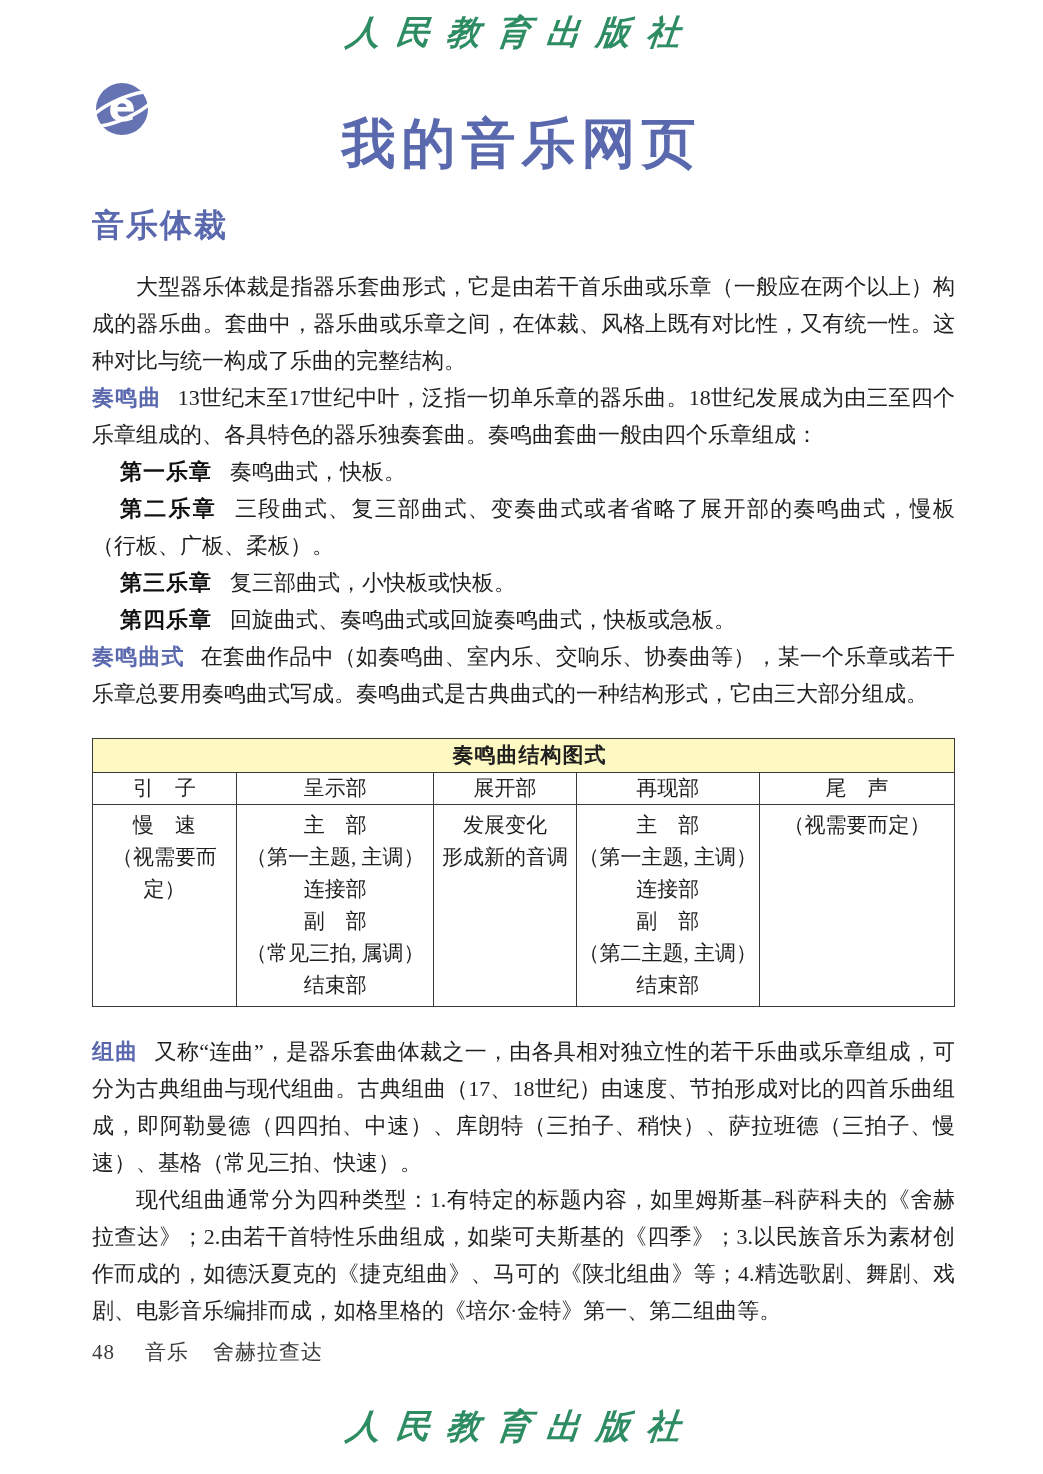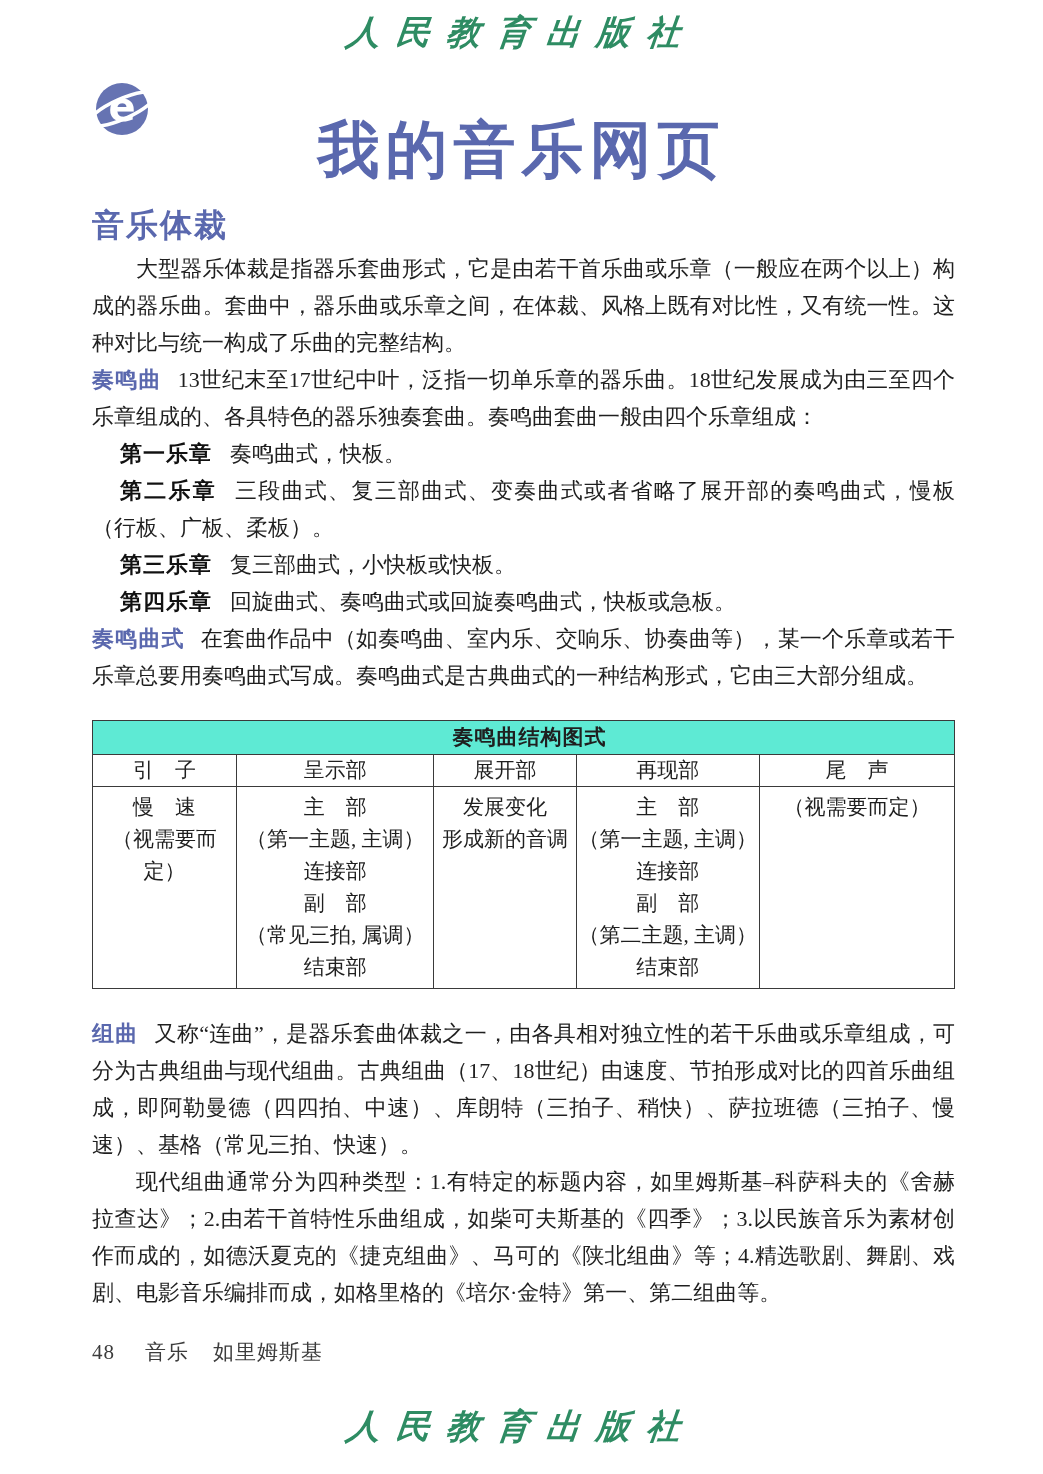--- a/index.html
+++ b/index.html
@@ -24,33 +24,33 @@
   }
   .calligraphy.top{top:10px;}
   .calligraphy.bottom{top:1404px;}
 
   
   .e-logo{position:absolute;left:93px;top:78px;width:58px;height:60px;}
   .page-title{
     position:absolute;left:0;top:108px;width:100%;
     text-align:center;
     font-family:"Liberation Sans","DejaVu Sans",sans-serif;
-    font-weight:bold;font-size:62px;letter-spacing:6px;
+    font-weight:bold;font-size:54px;letter-spacing:6px;
     color:#5a68ae;
   }
   .section-heading{
     position:absolute;left:92px;top:204px;
     font-family:"Liberation Sans","DejaVu Sans",sans-serif;
     font-weight:bold;font-size:32px;letter-spacing:2px;
     color:#5a68ae;
   }
 
   
   .flow{
-    position:absolute;left:92px;top:250px;width:863px;
+    position:absolute;left:92px;top:268px;width:863px;
     font-size:22px;line-height:37px;
     text-align:justify;
   }
   .flow p{margin:0;}
   p.indent{text-indent:2em;}
   .intro{margin-bottom:14px;}
   .term{
     font-family:"Liberation Sans","DejaVu Sans",sans-serif;
     font-weight:bold;color:#5a68ae;
     margin-right:16px;letter-spacing:1px;
@@ -68,21 +68,21 @@
     table-layout:fixed;
     margin:26px 0 26px 0;
     font-size:21px;
     text-align:center;
   }
   table.sonata th,table.sonata td{
     border:1.5px solid #3a3a3a;
     padding:0;
   }
   table.sonata .title-cell{
-    background:#5eead4;
+    background:#fef9c3;
     font-weight:bold;
     height:33px;line-height:33px;
     letter-spacing:1px;
     padding-left:12px;
   }
   table.sonata .head-cell{
     font-weight:normal;
     height:31px;line-height:31px;
   }
   table.sonata td.body-cell{
@@ -188,18 +188,18 @@
           </tr>
       </tbody>
     </table>
 
     <p><span class="term">组曲</span><span>又称“连曲”，是器乐套曲体裁之一，由各具相对独立性的若干乐曲或乐章组成，可分为古典组曲与现代组曲。古典组曲（17、18世纪）由速度、节拍形成对比的四首乐曲组成，即阿勒曼德（四四拍、中速）、库朗特（三拍子、稍快）、萨拉班德（三拍子、慢速）、基格（常见三拍、快速）。</span></p>
 
     <p class="indent">现代组曲通常分为四种类型：1.有特定的标题内容，如里姆斯基–科萨科夫的《舍赫拉查达》；2.由若干首特性乐曲组成，如柴可夫斯基的《四季》；3.以民族音乐为素材创作而成的，如德沃夏克的《捷克组曲》、马可的《陕北组曲》等；4.精选歌剧、舞剧、戏剧、电影音乐编排而成，如格里格的《培尔·金特》第一、第二组曲等。</p>
   </div>
 
   <div class="footer">
-    <span class="pageno">48</span><span class="subject">音乐</span><span>如里姆斯基</span>
+    <span class="pageno">48</span><span class="subject">音乐</span><span>舍赫拉查达</span>
   </div>
 
   <div class="calligraphy bottom">人民教育出版社</div>
 
 </div>
 
 </body></html>

